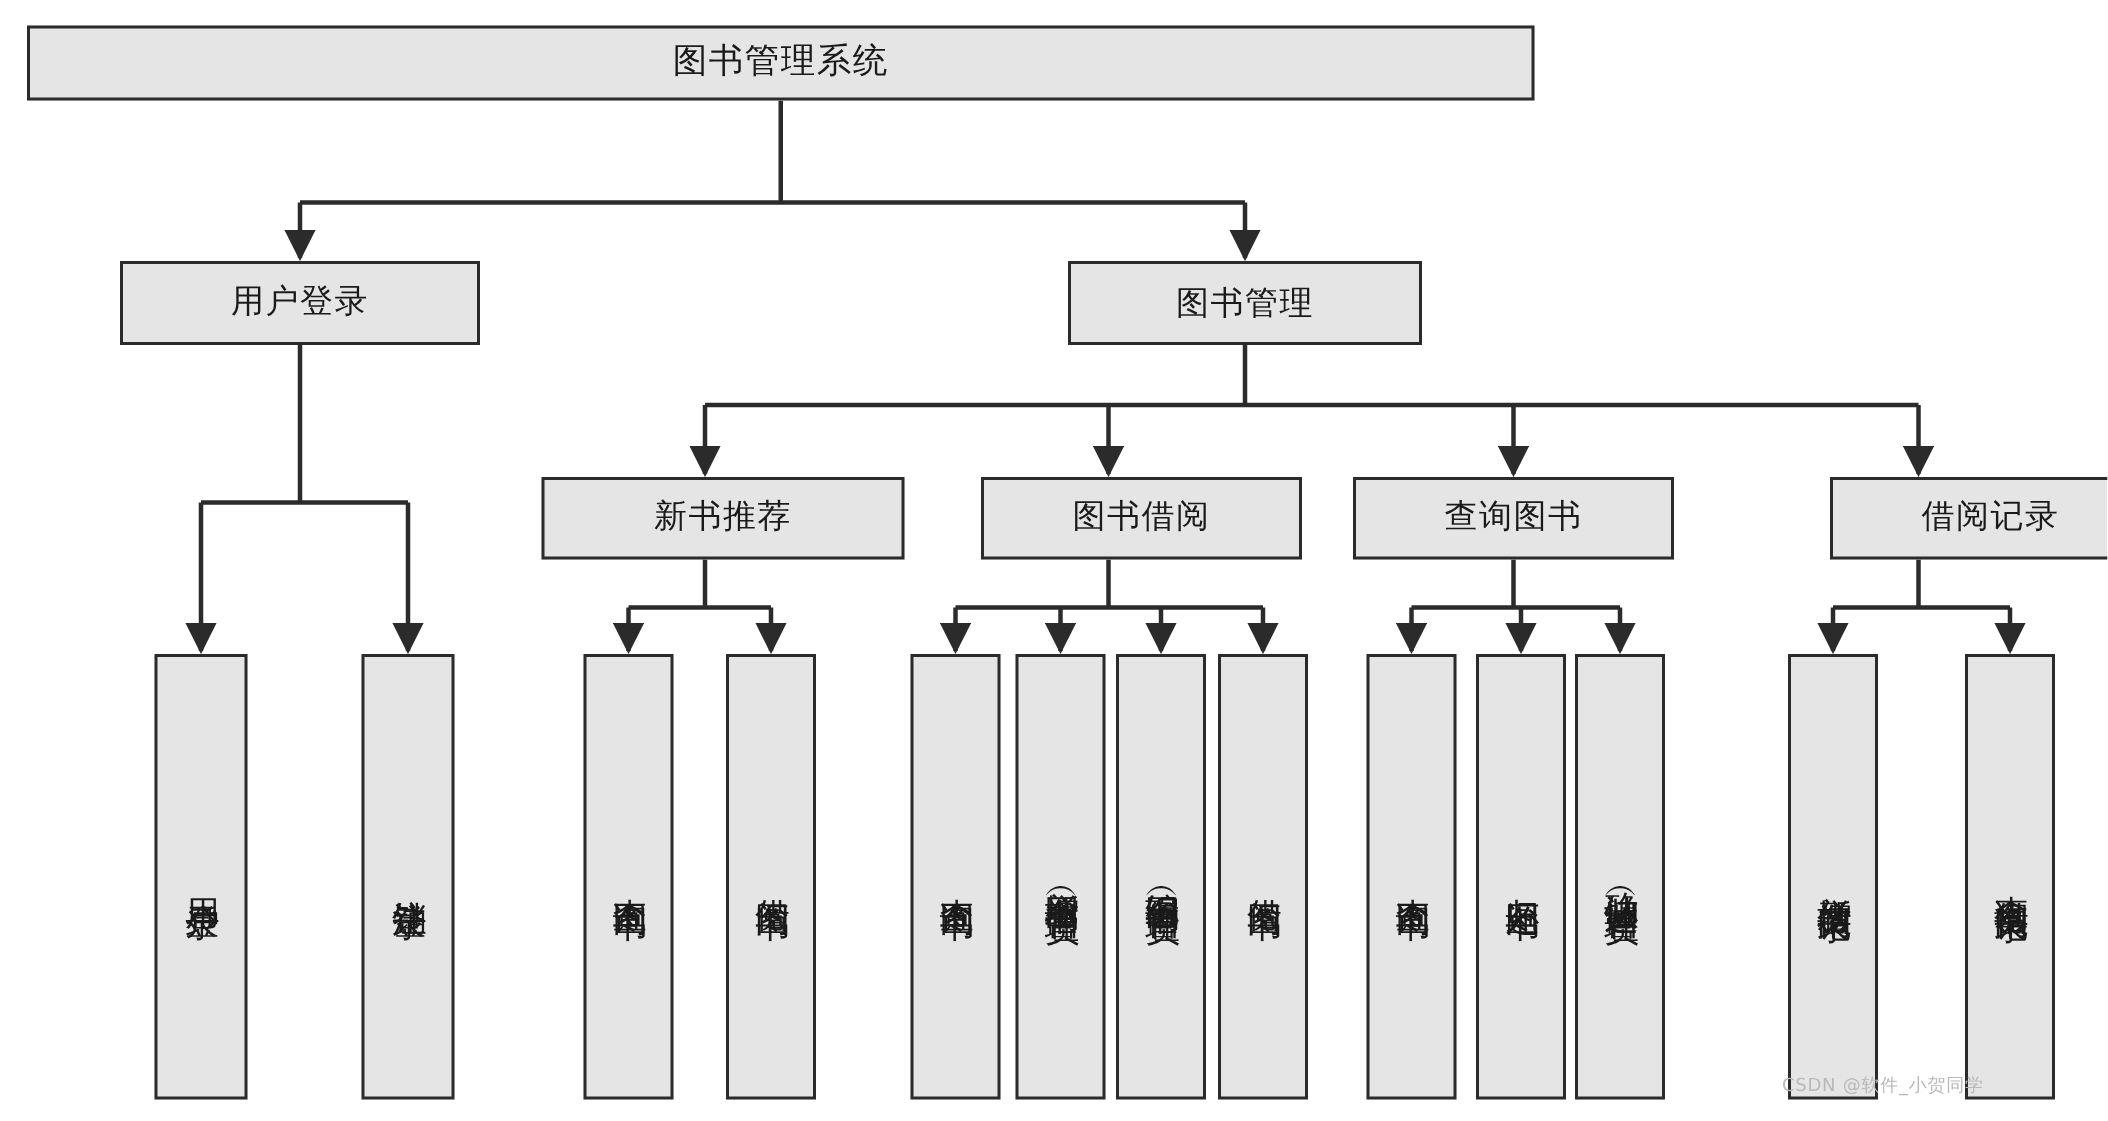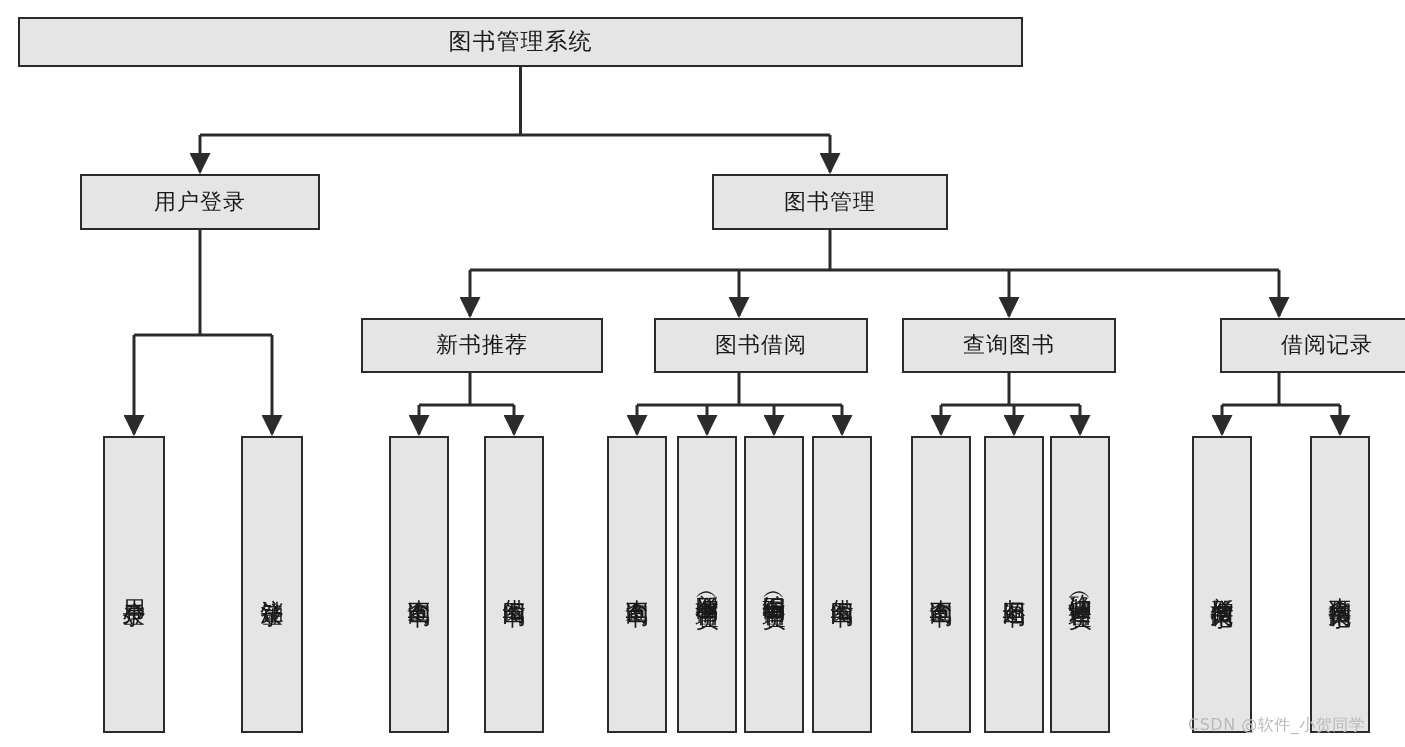--- a/index.html
+++ b/index.html
@@ -50,21 +50,21 @@
     align-items: center;
     justify-content: center;
   }
   .node.root {
     font-size: 23px;
   }
   #watermark {
     position: absolute;
     left: 1188px;
     top: 715px;
-    font-size: 16px;
+    font-size: 12px;
     color: #b9b9b9;
     white-space: nowrap;
     letter-spacing: 0.5px;
   }
 </style>
 </head>
 <body>
 
 <div id="canvas">
 

